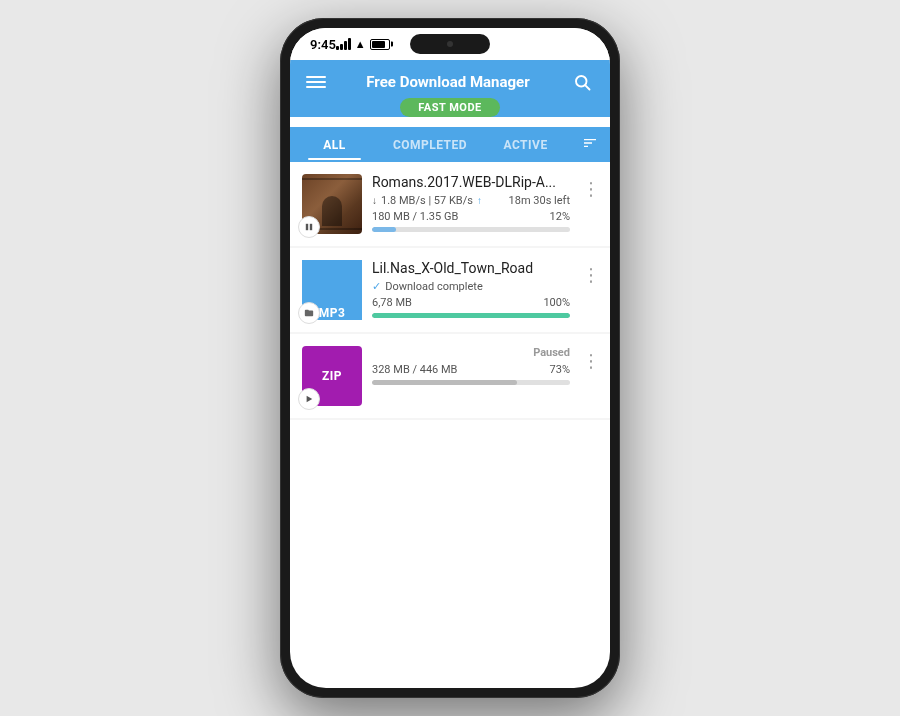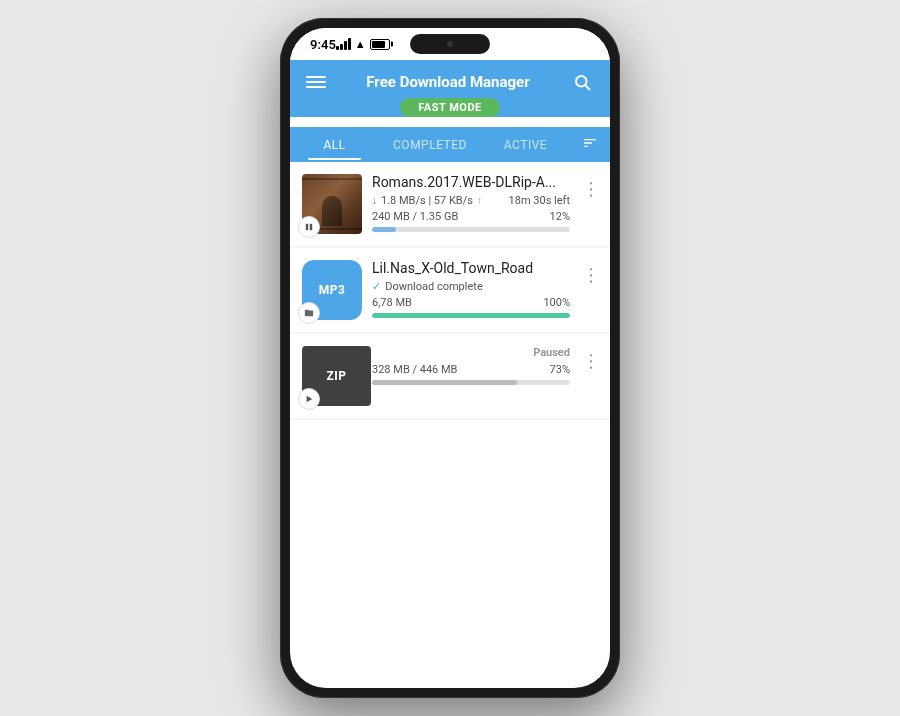--- a/index.html
+++ b/index.html
@@ -193,21 +193,21 @@
       display: flex;
       align-items: center;
       border-bottom: none;
     }
 
     .tab {
       flex: 1;
       text-align: center;
       padding: 8px 14px;
       font-size: 12px;
-      font-weight: 400;
+      font-weight: 700;
       color: rgba(255,255,255,0.7);
       letter-spacing: 0.5px;
       cursor: pointer;
       position: relative;
     }
 
     .tab.active {
       color: #fff;
     }
 
@@ -249,35 +249,35 @@
       position: relative;
       flex-shrink: 0;
       width: 60px;
       height: 60px;
     }
 
     .thumb-mp3 {
       width: 60px;
       height: 60px;
       background: #4da6e8;
-      border-radius: 12px;
-      display: flex;
-      align-items: center;
+      border-radius: 0;
+      display: flex;
+      align-items: flex-end;
       justify-content: center;
       font-size: 12px;
       font-weight: 700;
       color: #fff;
       letter-spacing: 0.5px;
       position: relative;
     }
 
     .thumb-zip {
-      width: 69px;
+      width: 60px;
       height: 60px;
-      background: #404040;
+      background: #a21caf;
       border-radius: 4px;
       display: flex;
       align-items: center;
       justify-content: center;
       font-size: 12px;
       font-weight: 700;
       color: #fff;
       letter-spacing: 0.5px;
       position: relative;
     }
@@ -541,21 +541,21 @@
           <div class="download-meta">
             <div class="download-meta-left">
               <span class="arrow-down">↓</span>
               <span>1.8 MB/s | 57 KB/s </span>
               <span class="arrow-up">↑</span>
             </div>
             <span>18m 30s left</span>
           </div>
           <div class="download-size-row">
             <span>
-              <span>240 MB</span> / <span>1.35 GB</span>
+              <span>180 MB</span> / <span>1.35 GB</span>
             </span>
             <span>12%</span>
           </div>
           <div class="progress-bar-bg">
             <div class="progress-bar-fill progress-fill-blue" style="width: 12%"></div>
           </div>
         </div>
         <div class="three-dots">⋮</div>
       </div>
 

